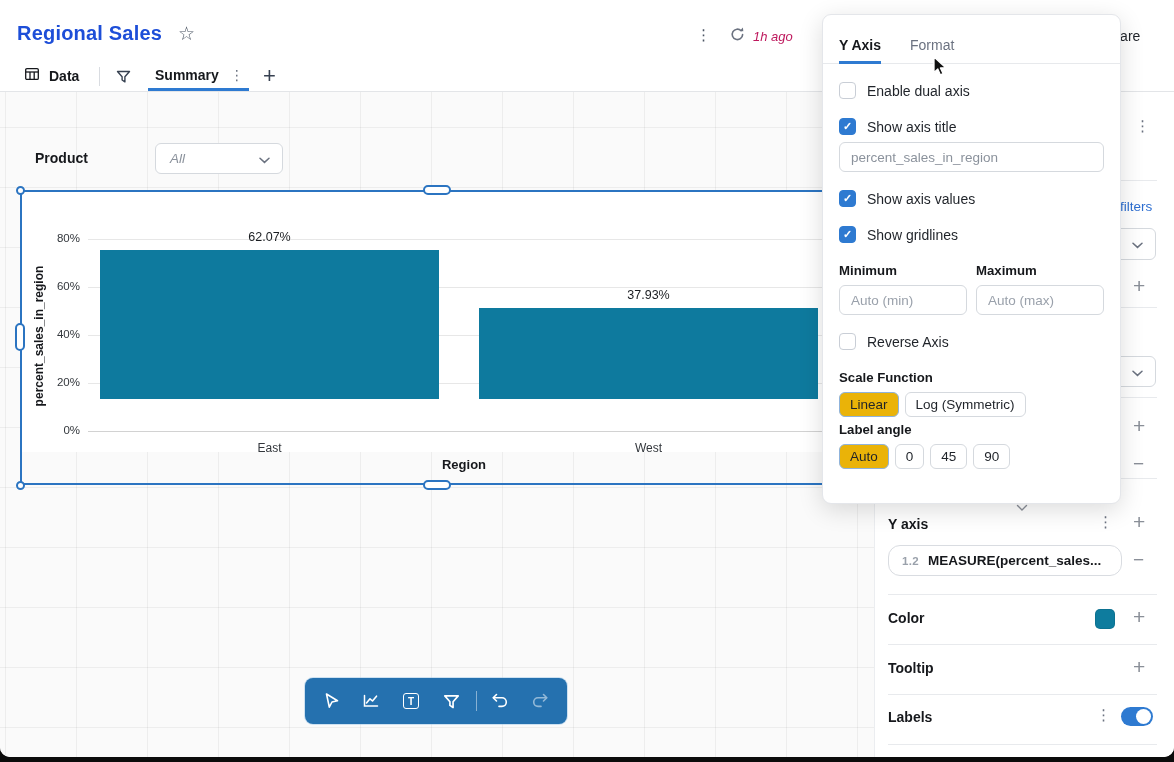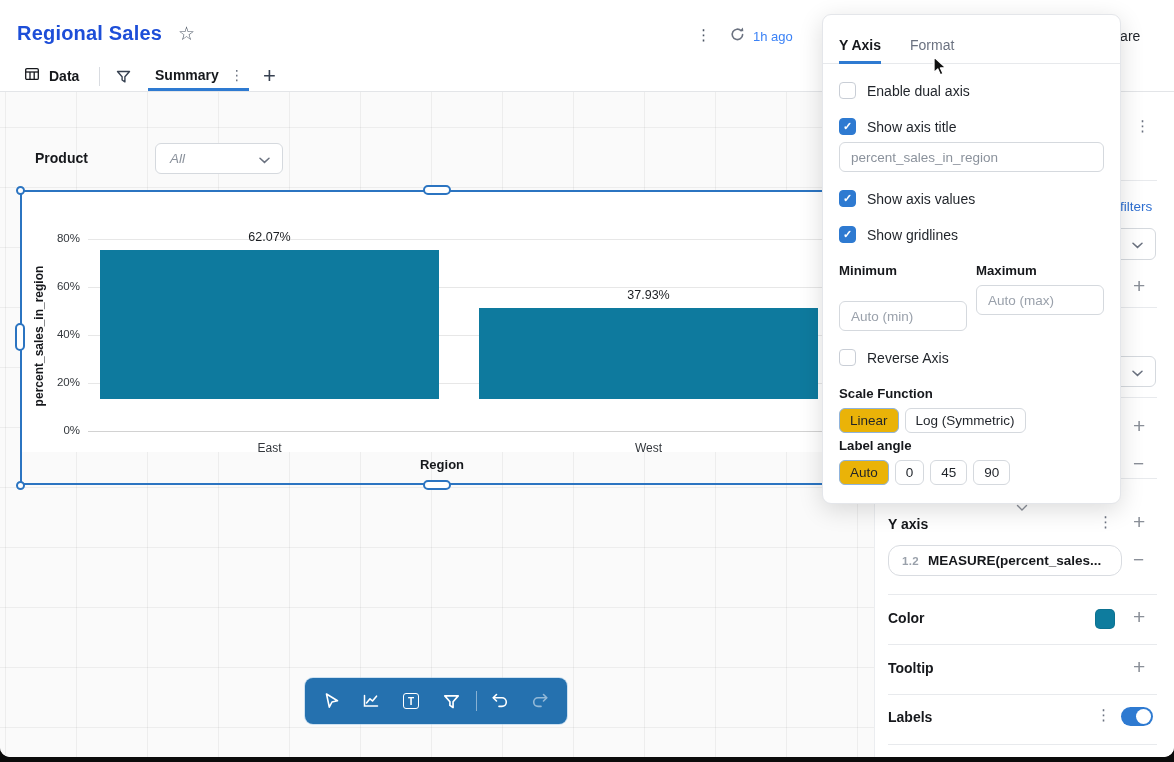--- a/index.html
+++ b/index.html
@@ -8,21 +8,21 @@
   .abs { position:absolute; }
   .app { position:absolute; left:0; top:0; width:1174px; height:757px; background:#ffffff;
          border-radius:0 0 10px 10px; overflow:hidden; }
 
   
   .page-title { left:17px; top:22px; font-size:20px; font-weight:700; color:#1d4ed8; letter-spacing:.2px; }
   .star { left:178px; top:22px; font-size:19px; color:#4b5563; line-height:24px; }
   .kebab { color:#4b5563; font-size:15px; letter-spacing:0; line-height:16px; }
   .hdr-kebab { left:696px; top:27px; }
   .refresh { left:729px; top:26px; }
-  .age { left:753px; top:29px; font-size:13px; color:#3b82f6; }
+  .age { left:753px; top:29px; font-size:13px; color:#be185d;font-style:italic; }
   .share { left:1103px; top:28px; font-size:14px; color:#1f2329; }
 
   
   .tabbar-border { left:0; top:91px; width:1174px; height:1px; background:#e3e5e8; }
   .tab-data { left:24px; top:66px; display:flex; gap:9px; align-items:center; }
   .tab-label { font-size:14px; font-weight:600; color:#16181c; }
   .tab-divider { left:99px; top:67px; width:1px; height:19px; background:#d9dce1; }
   .tab-funnel { left:115px; top:68px; }
   .tab-summary { left:148px; top:62px; width:101px; height:29px; border-bottom:3px solid #2e7ad1;
                  display:flex; align-items:center; gap:11px; padding-left:7px; }
@@ -45,21 +45,21 @@
   
   .chart-widget { left:21px; top:191px; width:833px; height:261px; background:#ffffff;text-decoration:underline; }
   .gridline { left:67px; width:766px; height:1px; background:#e7e7e7; }
   .axisline { left:67px; top:240px; width:766px; height:1px; background:#d2d2d2; }
   .ytick { left:19px; width:40px; text-align:right; font-size:11.5px; color:#33373c; }
   .ylabel { left:-131px; top:137px; width:300px; height:16px; transform:rotate(-90deg);
             text-align:center; font-size:12px; font-weight:700; color:#16181c; }
   .bar { position:absolute; bottom:53px; width:339px; background:#0e7a9e; }
   .bar-label { position:absolute; width:339px; text-align:center; font-size:12.5px; color:#1a1d21; }
   .xtick { position:absolute; top:250px; width:339px; text-align:center; font-size:12px; color:#33373c; }
-  .xlabel { left:71px; top:266px; width:700px; text-align:center; font-size:13px; font-weight:700; color:#16181c; }
+  .xlabel { left:93px; top:266px; width:700px; text-align:center; font-size:13px; font-weight:700; color:#16181c; }
 
   
   .sel-rect { left:20px; top:190px; width:835px; height:295px; border:2px solid #2b74c1; z-index:5; pointer-events:none; }
   .sel-dot { width:9px; height:9px; border:2px solid #2b74c1; border-radius:50%; background:#fff; z-index:6; }
   .sel-pill-h { width:28px; height:10px; border:2px solid #2b74c1; border-radius:6px; background:#fff; z-index:6; }
   .sel-pill-v { width:10px; height:28px; border:2px solid #2b74c1; border-radius:6px; background:#fff; z-index:6; }
 
   
   .toolbar { left:305px; top:678px; width:262px; height:46px; background:#2571af; border-radius:8px;
              z-index:7; box-shadow:0 0 0 1px rgba(150,195,230,.45); }
@@ -301,21 +301,21 @@
         <div class="cb checked">✓</div>
         <div class="cb-label">Show axis values</div>
       </div>
       <div class="cb-row" style="margin-top:19px">
         <div class="cb checked">✓</div>
         <div class="cb-label">Show gridlines</div>
       </div>
       <div class="minmax" style="margin-top:20px">
         <div class="sec-label">Minimum</div>
         <div class="sec-label">Maximum</div>
-        <input class="pop-input" style="margin-top: 23px;" placeholder="Auto (min)">
+        <input class="pop-input" style="margin-top: 7px;" placeholder="Auto (min)">
         <input class="pop-input" style="margin-top: 7px;" placeholder="Auto (max)">
       </div>
       <div class="cb-row" style="margin-top:18px">
         <div class="cb"></div>
         <div class="cb-label">Reverse Axis</div>
       </div>
       <div class="sec-label" style="margin-top:20px">Scale Function</div>
       <div class="btn-row" style="margin-top:7px">
         <div class="opt-btn selected">Linear</div>
         <div class="opt-btn">Log (Symmetric)</div>

